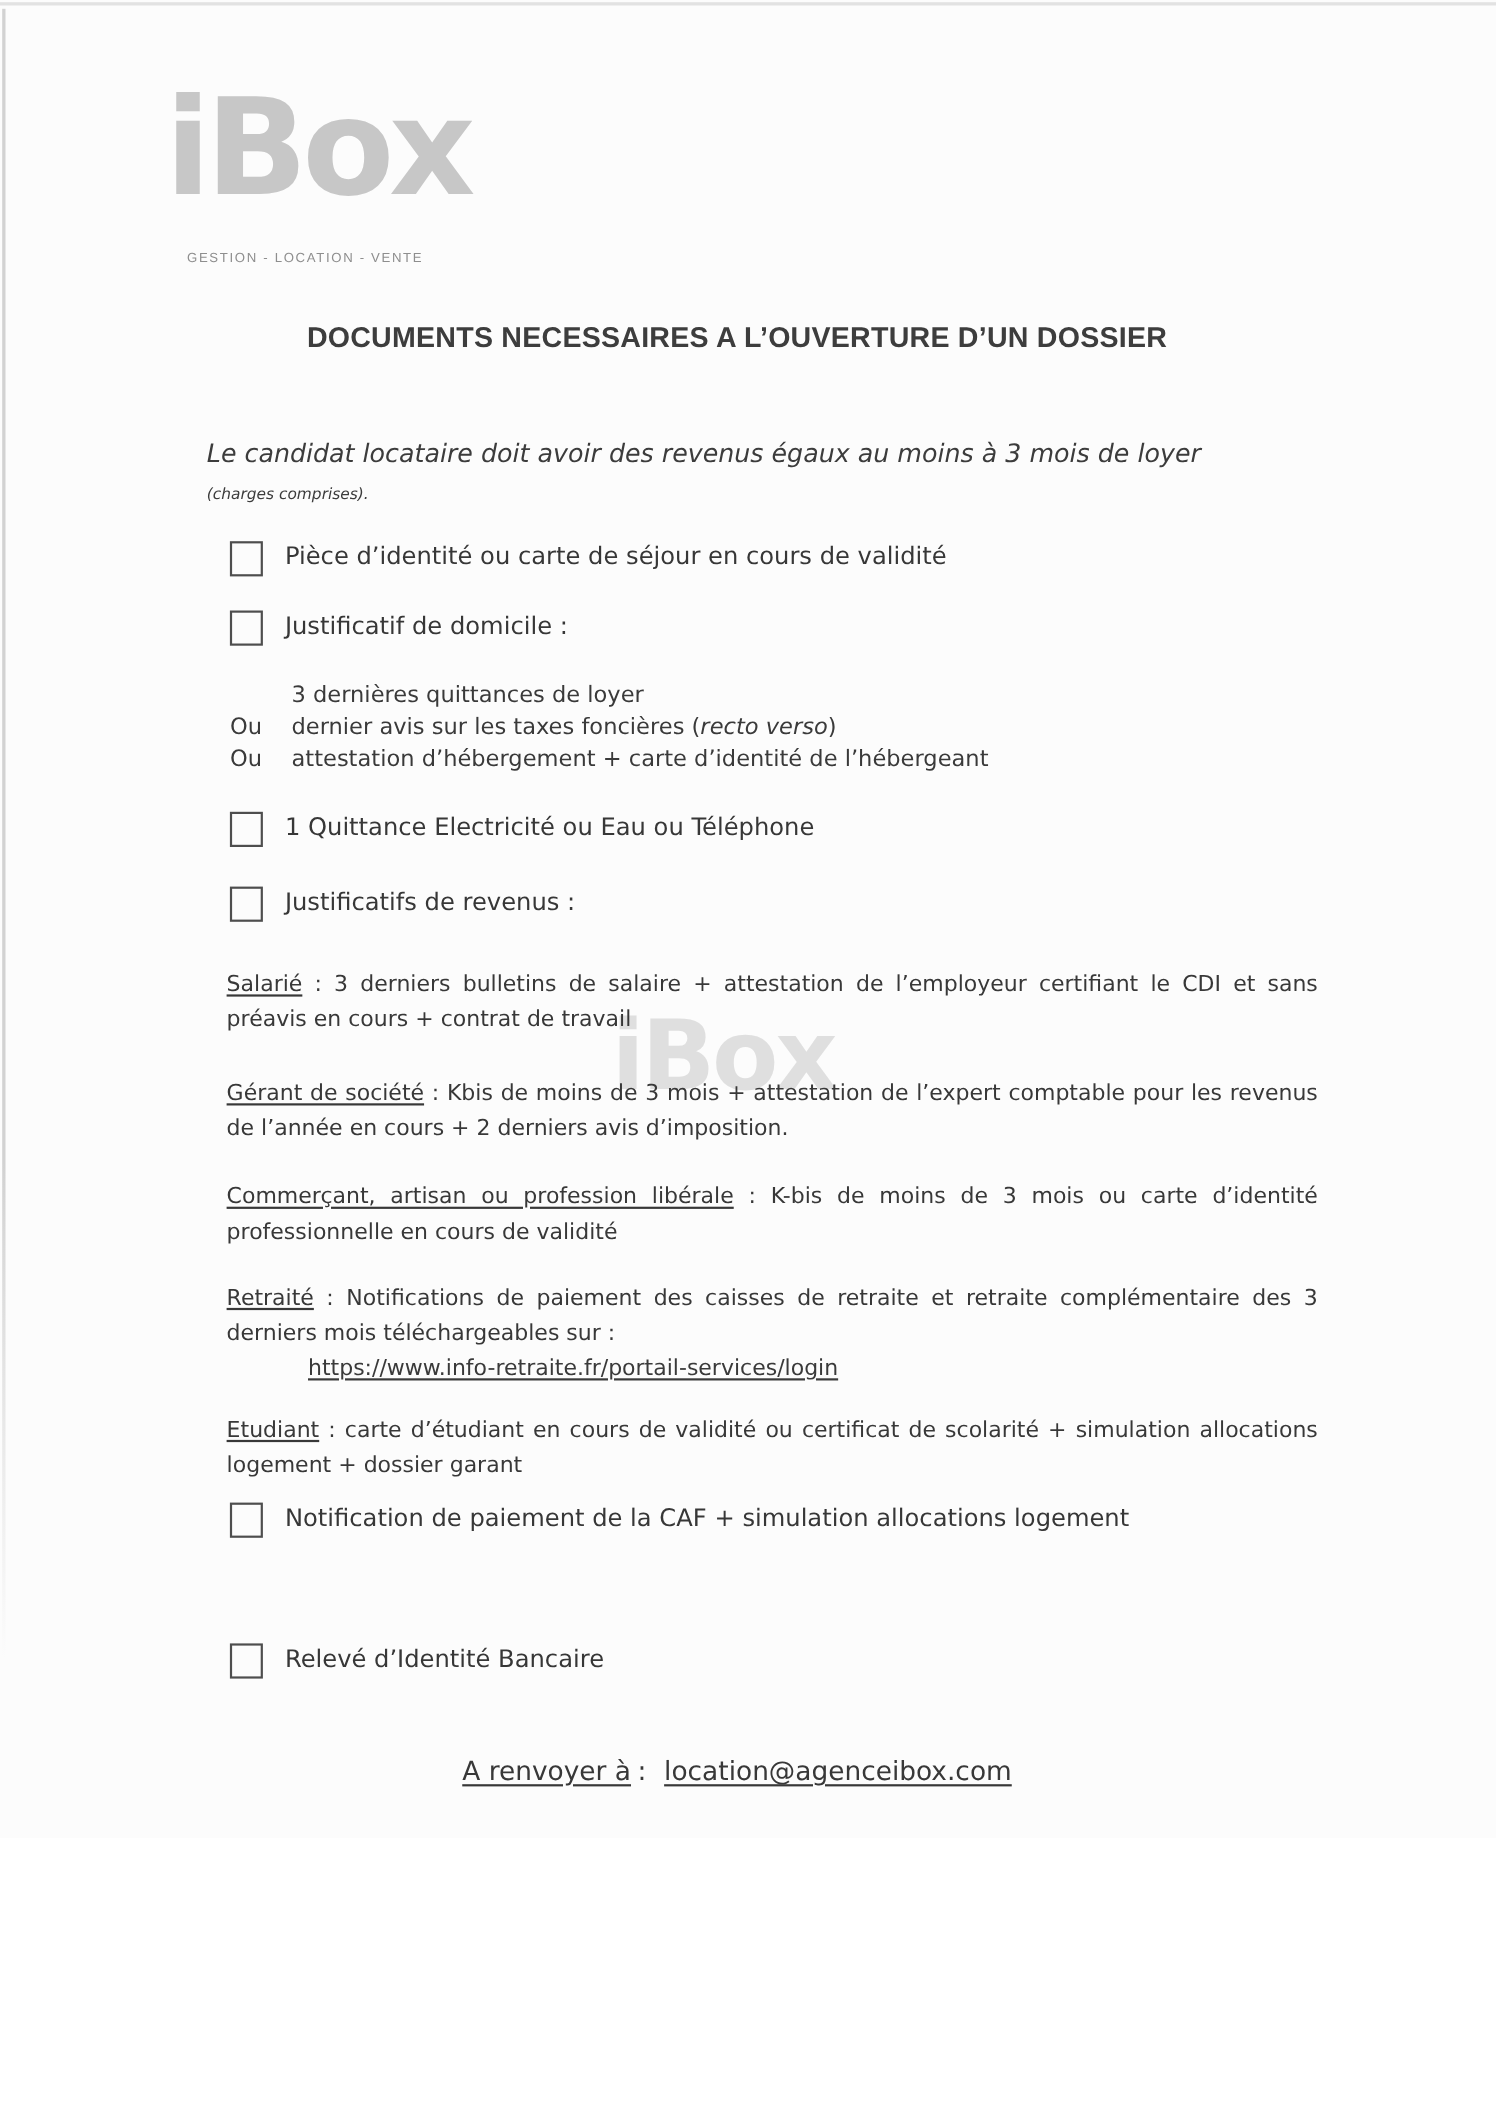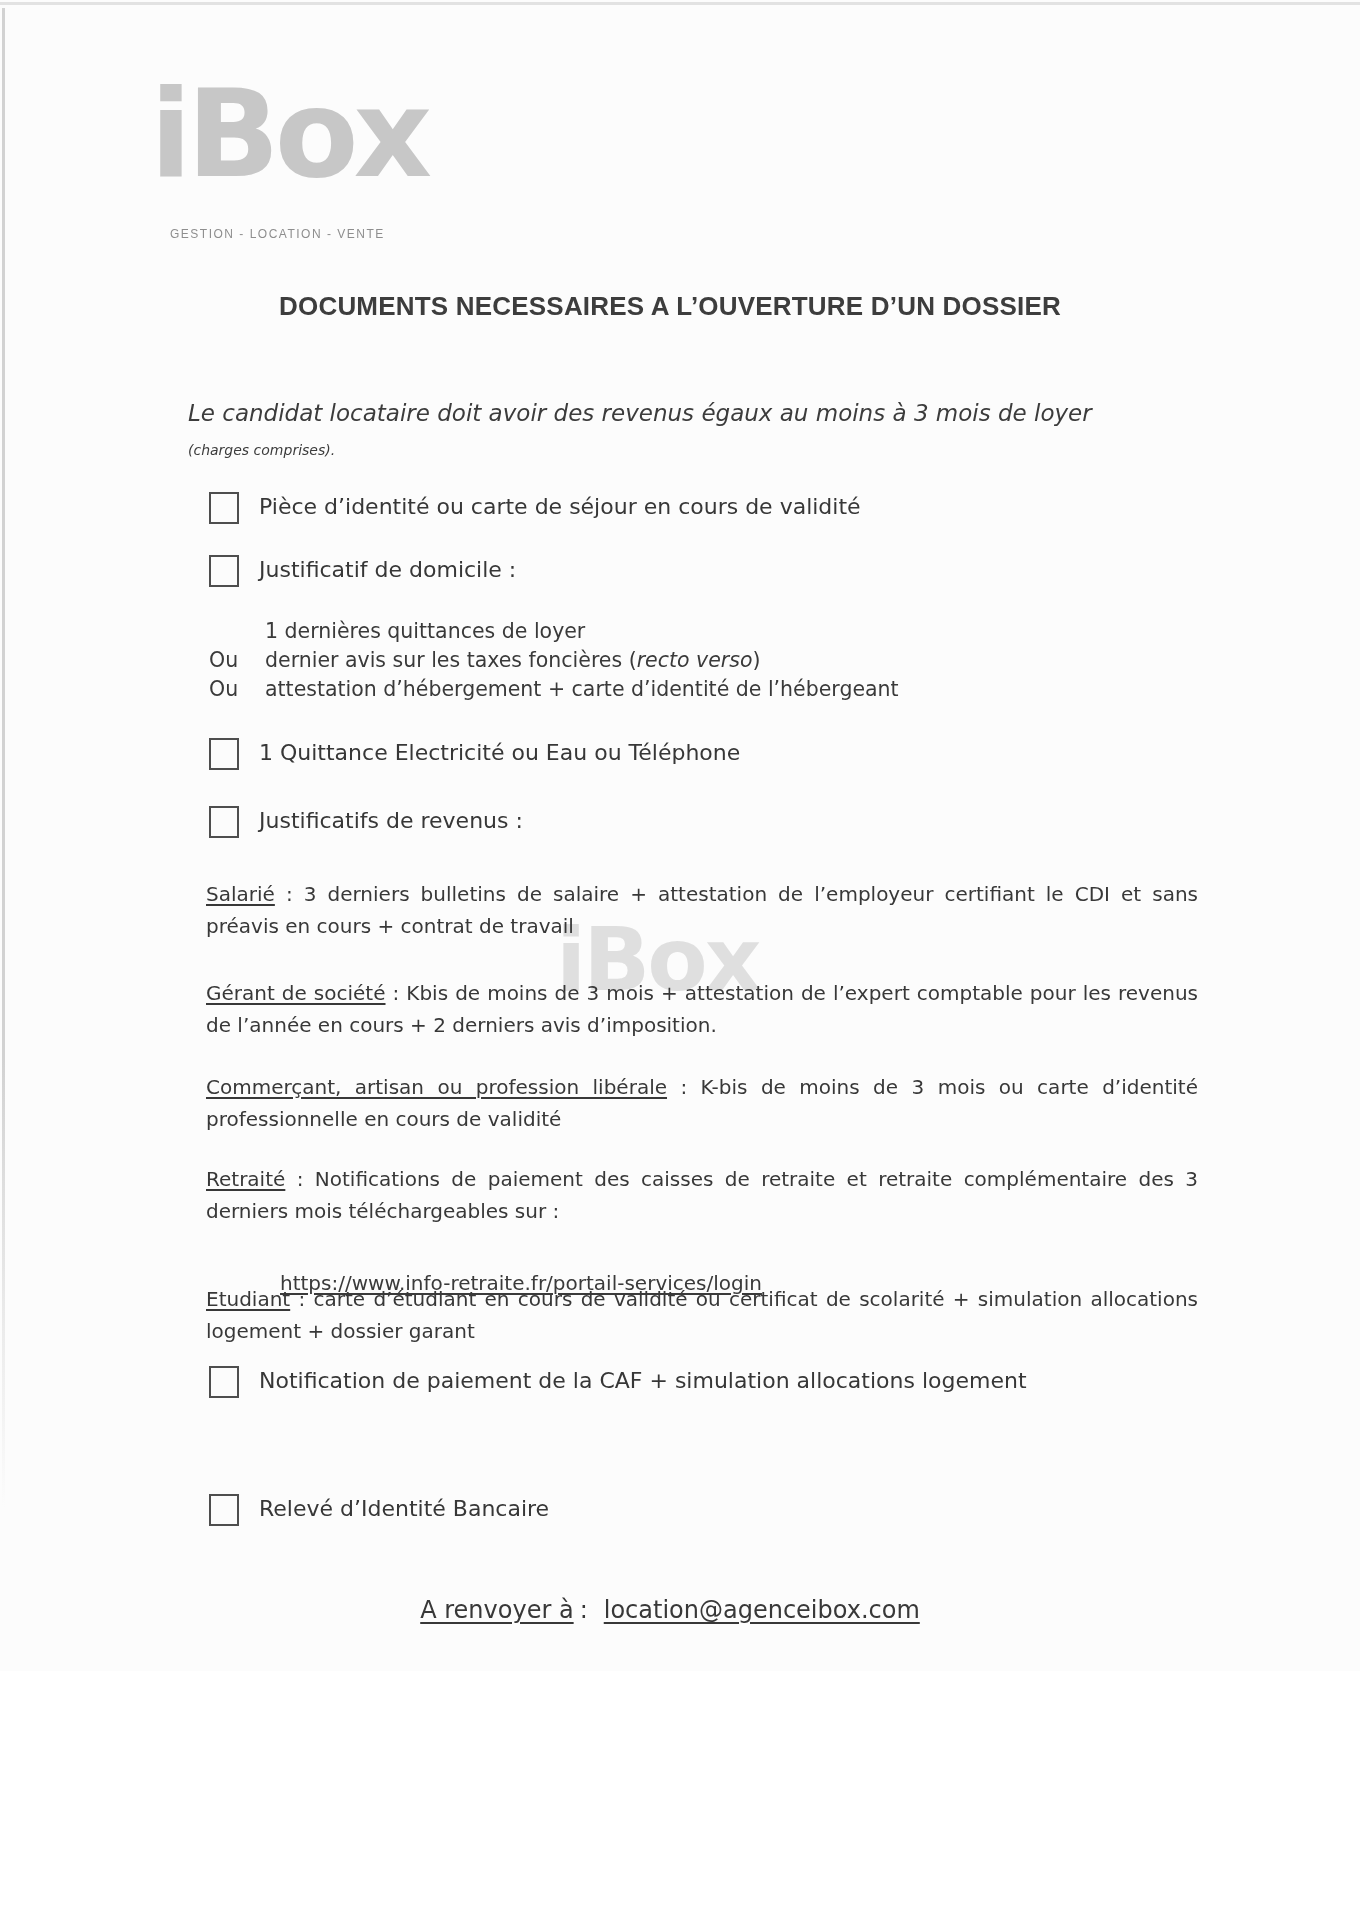--- a/index.html
+++ b/index.html
@@ -41,21 +41,21 @@
   .opt .it{font-style:italic;}
   .watermark{
     position:absolute;left:556px;top:908px;font-size:88px;font-weight:bold;
     letter-spacing:-3px;color:#c9c9c9;opacity:.55;z-index:0;
   }
   .para{
     position:absolute;left:206px;width:992px;font-size:20px;line-height:32px;
     text-align:justify;color:#383838;z-index:1;
   }
   .lead{text-decoration:underline;text-underline-offset:3px;}
-  .link-line{text-align:left;margin-left:74px;margin-top:40px;}
+  .link-line{text-align:left;margin-left:74px;}
   .doc-link{color:#3a3a3a;text-decoration:underline;text-underline-offset:3px;cursor:pointer;}
   .footer{
     position:absolute;left:140px;top:1596px;width:1060px;text-align:center;
     font-size:24px;color:#383838;z-index:1;
   }
   .footer .u{text-decoration:underline;text-underline-offset:4px;}
   .footer .colon{margin:0 16px 0 6px;}
   .footer a{color:#383838;cursor:pointer;}
 </style>
 </head>
@@ -80,21 +80,21 @@
   </div>
 
   <div class="row" style="top:555px">
     <span class="cb"></span>
     <span class="cb-label">Justificatif de domicile :</span>
   </div>
 
   <div class="opts">
     <div class="opt">
       <span class="pre"></span>
-      <span><span>1 dernières quittances de loyer</span><span class="it"></span><span></span></span>
+      <span><span>3 dernières quittances de loyer</span><span class="it"></span><span></span></span>
     </div>
     <div class="opt">
       <span class="pre">Ou</span>
       <span><span>dernier avis sur les taxes foncières (</span><span class="it">recto verso</span><span>)</span></span>
     </div>
     <div class="opt">
       <span class="pre">Ou</span>
       <span><span>attestation d’hébergement + carte d’identité de l’hébergeant</span><span class="it"></span><span></span></span>
     </div>
   </div>

